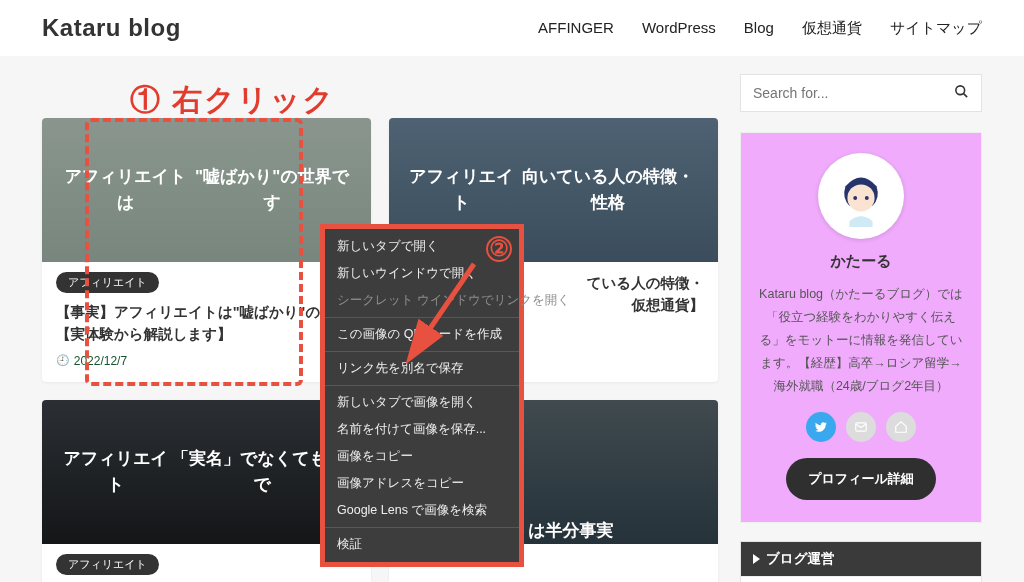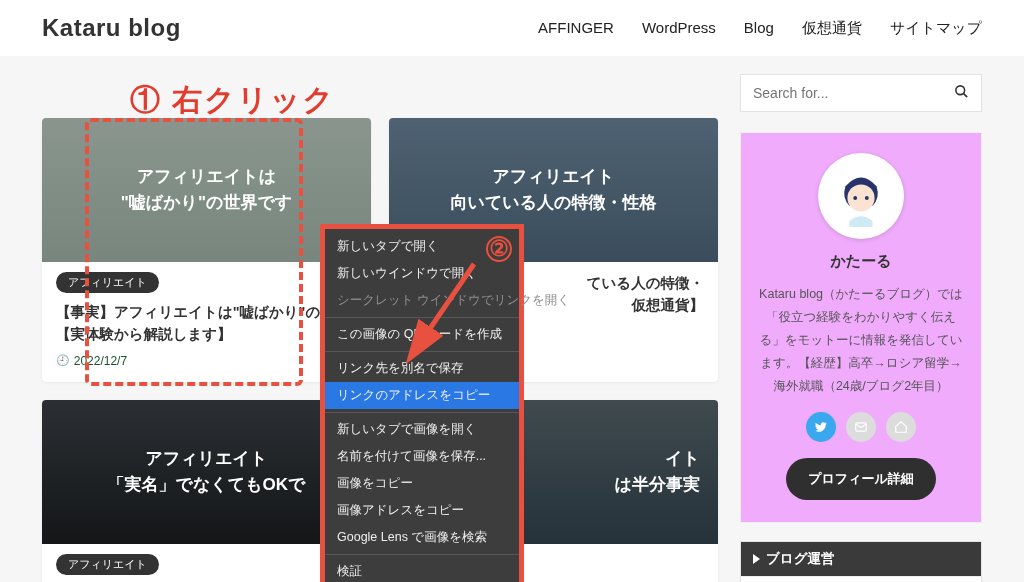--- a/index.html
+++ b/index.html
@@ -6,21 +6,21 @@
   body { font-family: -apple-system, BlinkMacSystemFont, "Segoe UI", "Hiragino Sans", Meiryo, sans-serif; background: #f6f6f6; width: 1024px; height: 582px; overflow: hidden; color: #333; }
   .header { background: #fff; height: 56px; display: flex; align-items: center; justify-content: space-between; padding: 0 42px; }
   .logo { font-size: 24px; font-weight: 600; letter-spacing: .5px; }
   .nav { display: flex; gap: 28px; font-size: 15px; font-weight: 500; color: #222; }
   .nav span { cursor: pointer; }
   .wrap { display: flex; gap: 22px; padding: 18px 42px 0 42px; }
   .main { flex: 1; }
   .sidebar { width: 242px; }
   .grid { display: grid; grid-template-columns: 1fr 1fr; gap: 18px; margin-top: 44px; }
   .card { background: #fff; border-radius: 4px; overflow: hidden; box-shadow: 0 1px 3px rgba(0,0,0,.06); }
-  .thumb { height: 144px; background: #777; display: flex; flex-direction: column; align-items: center; justify-content: center; color: #fff; font-weight: 700; text-align: center; padding: 0 18px; font-size: 17px; line-height: 1.55; position: relative; }
+  .thumb { height: 144px; background: #777; display: flex; flex-direction: row; align-items: center; justify-content: center; color: #fff; font-weight: 700; text-align: center; padding: 0 18px; font-size: 17px; line-height: 1.55; position: relative; }
   .thumb.city { background: linear-gradient(#8a968d,#78867e); }
   .thumb.biz  { background: linear-gradient(#4e6273,#3b4d5c); }
   .thumb.hood { background: linear-gradient(#2b2f33,#141618); }
   .thumb.edge { background: linear-gradient(#404a4f,#25323a); }
   .cardbody { padding: 10px 14px 14px; }
   .tag { display: inline-block; background: #333; color: #fff; font-size: 11px; padding: 3px 12px; border-radius: 999px; margin-bottom: 8px; }
   .title { font-size: 14.5px; font-weight: 700; line-height: 1.55; margin-bottom: 8px; }
   .date { font-size: 12px; color: #14532d; display: flex; align-items: center; gap: 4px; }
   .date::before { content: "🕘"; font-size: 11px; }
   
@@ -185,21 +185,20 @@
   <div class="anno2">②</div>
   <div class="ctxborder">
     <div class="ctx">
       <div class="row">新しいタブで開く</div>
       <div class="row">新しいウインドウで開く</div>
       <div class="row dis">シークレット ウインドウでリンクを開く</div>
       <div class="sep"></div>
       <div class="row">この画像の QR コードを作成</div>
       <div class="sep"></div>
       <div class="row">リンク先を別名で保存</div>
-      <div class="row hl">リンクのアドレスをコピー</div>
       <div class="sep"></div>
       <div class="row">新しいタブで画像を開く</div>
       <div class="row">名前を付けて画像を保存...</div>
       <div class="row">画像をコピー</div>
       <div class="row">画像アドレスをコピー</div>
       <div class="row">Google Lens で画像を検索</div>
       <div class="sep"></div>
       <div class="row">検証</div>
     </div>
   </div>

